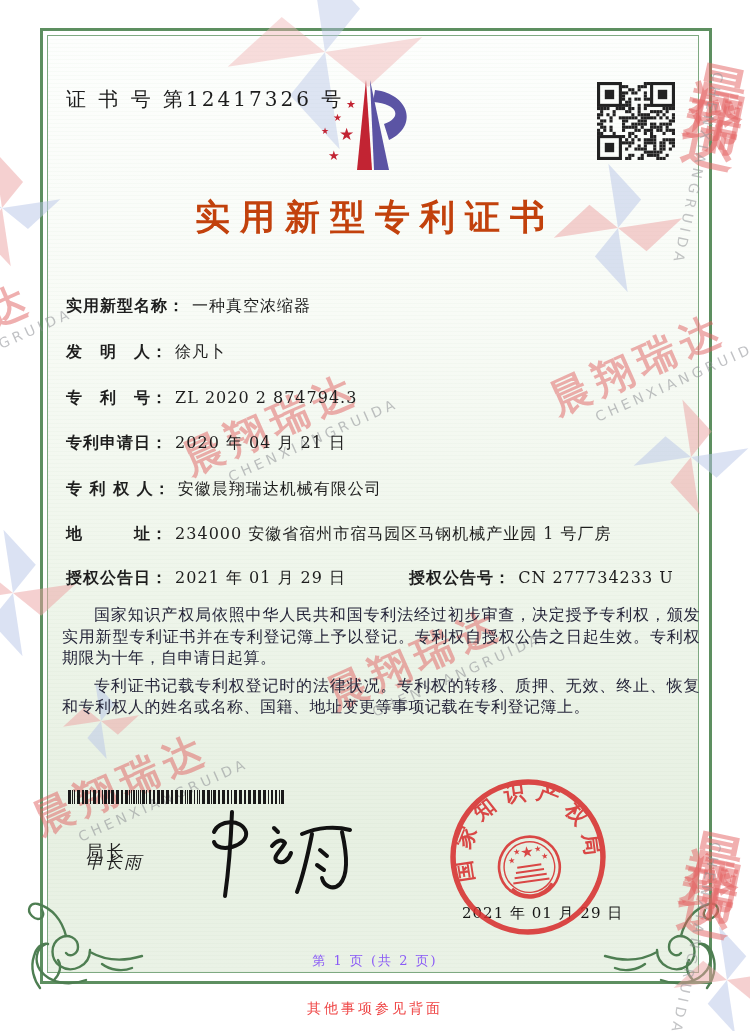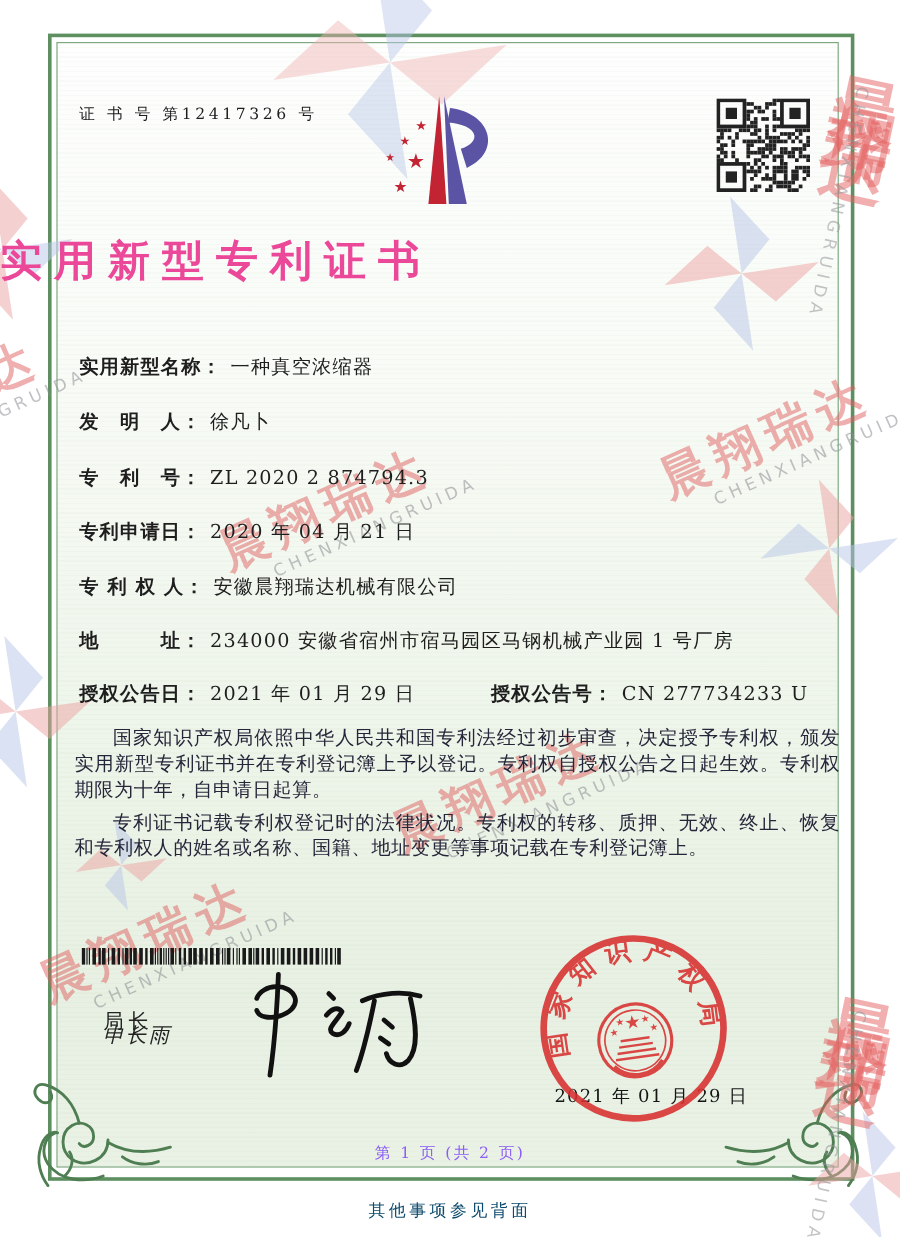--- a/index.html
+++ b/index.html
@@ -24,37 +24,37 @@
          color:rgba(224,95,95,.5);font-family:"DejaVu Serif",serif;}
   .wm-en{display:block;font-size:14px;letter-spacing:4px;margin:-4px 0 0 34px;
          color:rgba(140,142,148,.55);font-family:"DejaVu Sans","Liberation Sans",sans-serif;}
   .wm-edge-cn{position:absolute;writing-mode:vertical-rl;font-size:56px;font-weight:bold;
               letter-spacing:16px;color:rgba(228,95,95,.5);font-family:"DejaVu Serif",serif;}
   .wm-edge-en{position:absolute;writing-mode:vertical-rl;font-size:14px;letter-spacing:5px;
               color:rgba(145,147,152,.55);font-family:"DejaVu Sans",sans-serif;}
 
   
   .content{position:absolute;inset:0;z-index:3;}
-  .cert-no{position:absolute;left:66px;top:86px;font-size:13px;letter-spacing:3px;color:#1c1c1c;}
-  .title{position:absolute;left:0;right:0;top:194px;text-align:left;font-size:35px;
-         font-weight:bold;letter-spacing:10px;color:#ec4899;}
+  .cert-no{position:absolute;left:66px;top:86px;font-size:20px;letter-spacing:3px;color:#1c1c1c;}
+  .title{position:absolute;left:0;right:0;top:194px;text-align:center;font-size:35px;
+         font-weight:bold;letter-spacing:10px;color:#c2410c;}
   .field-row{position:absolute;left:66px;font-size:16px;white-space:nowrap;color:#1e1e1e;}
   .f-label{letter-spacing:1px;font-weight:bold;}
   .f-value{margin-left:2px;letter-spacing:1px;}
   .f-second{margin-left:58px;}
   .paragraphs{position:absolute;left:62px;top:604px;width:638px;font-size:16px;
               line-height:21.5px;color:#26263a;text-align:justify;}
   .paragraphs p{margin:0 0 6px 0;text-indent:2em;letter-spacing:.5px;}
   .sig-title{position:absolute;left:86px;top:840px;font-size:17px;letter-spacing:4px;color:#222;}
   .sig-name{position:absolute;left:86px;top:851px;font-size:17px;letter-spacing:2px;color:#222;font-style:italic;}
   .seal-date{position:absolute;left:462px;top:904px;font-size:15px;letter-spacing:1px;color:#151515;}
   .page-no{position:absolute;left:0;right:0;top:952px;text-align:center;font-size:13px;
            letter-spacing:2px;color:#8b5cf6;z-index:3;}
   .back-note{position:absolute;left:0;right:0;top:1000px;text-align:center;font-size:14px;
-             letter-spacing:3px;color:#0c4a6e;z-index:3;}
+             letter-spacing:3px;color:#ef4444;z-index:3;}
   svg{display:block;}
 </style>
 </head>
 <body>
 
 <div class="page">
 
   <div class="border-inner"></div>
   <div class="weave"></div>
   <div class="border-outer"></div>

